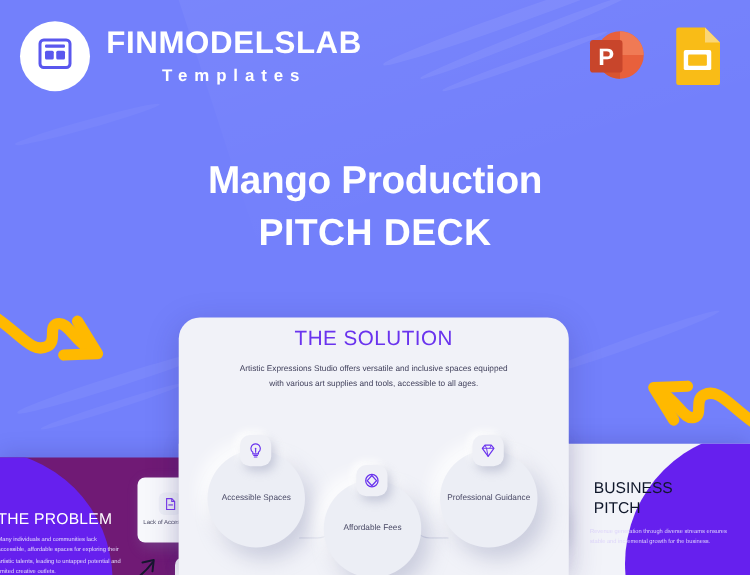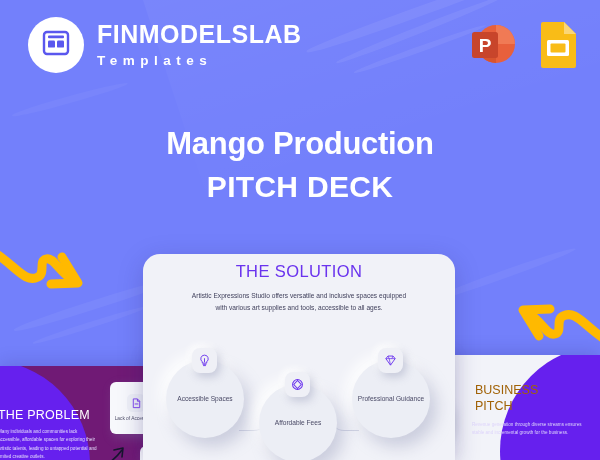--- a/index.html
+++ b/index.html
@@ -21,21 +21,21 @@
   .brush{position:absolute;background:rgba(255,255,255,.07);border-radius:40% 60% 45% 55%;}
   .b1{top:8px;left:300px;width:230px;height:10px;transform:rotate(-20deg);}
   .b2{top:26px;left:330px;width:180px;height:7px;transform:rotate(-22deg);}
   .b3{top:46px;left:350px;width:140px;height:6px;transform:rotate(-20deg);}
   .b4{top:300px;left:10px;width:170px;height:9px;transform:rotate(-18deg);opacity:.8;}
   .b5{top:322px;left:30px;width:120px;height:6px;transform:rotate(-18deg);opacity:.7;}
   .b6{top:96px;left:10px;width:120px;height:7px;transform:rotate(-16deg);opacity:.6;}
   .b7{top:270px;left:430px;width:150px;height:8px;transform:rotate(-20deg);opacity:.7;}
 
   
-  .brand{position:absolute;left:28px;top:17px;display:flex;align-items:center;gap:13px;}
+  .brand{position:absolute;left:16px;top:17px;display:flex;align-items:center;gap:13px;text-align:center;}
   .brand-mark{
     width:56px;height:56px;border-radius:50%;background:#fff;
     display:flex;align-items:center;justify-content:center;
   }
   .brand-text{display:flex;flex-direction:column;line-height:1;}
   .brand-name{
     color:#fff;font-weight:bold;font-size:25px;letter-spacing:.5px;
   }
   .brand-sub{
     color:#fff;font-size:13.5px;letter-spacing:5.5px;margin-top:7px;font-weight:700;
@@ -136,21 +136,21 @@
   
   .panel-right{
     right:0;top:355px;width:240px;height:105px;background:#f2f3f9;
     border-radius:10px 0 0 0;box-shadow:0 -3px 18px rgba(40,30,110,.18);z-index:4;
   }
   .blob-right{
     position:absolute;right:-112px;top:-10px;width:212px;height:212px;
     border-radius:50%;background:#6620ee;
   }
   .pr-title{
-    position:absolute;right:15px;top:28px;width:110px;color:#a16207;
+    position:absolute;right:15px;top:28px;width:110px;color:#0f172a;
     font-size:12.5px;line-height:1.25;
   }
   .pr-desc{
     position:absolute;right:10px;top:66px;width:118px;color:#ded5fb;
     font-size:4.6px;line-height:1.85;
   }
   .bar-card{
     position:absolute;background:#f7f8fc;border-radius:6px;
     box-shadow:3px 4px 11px rgba(130,135,170,.30);
   }

